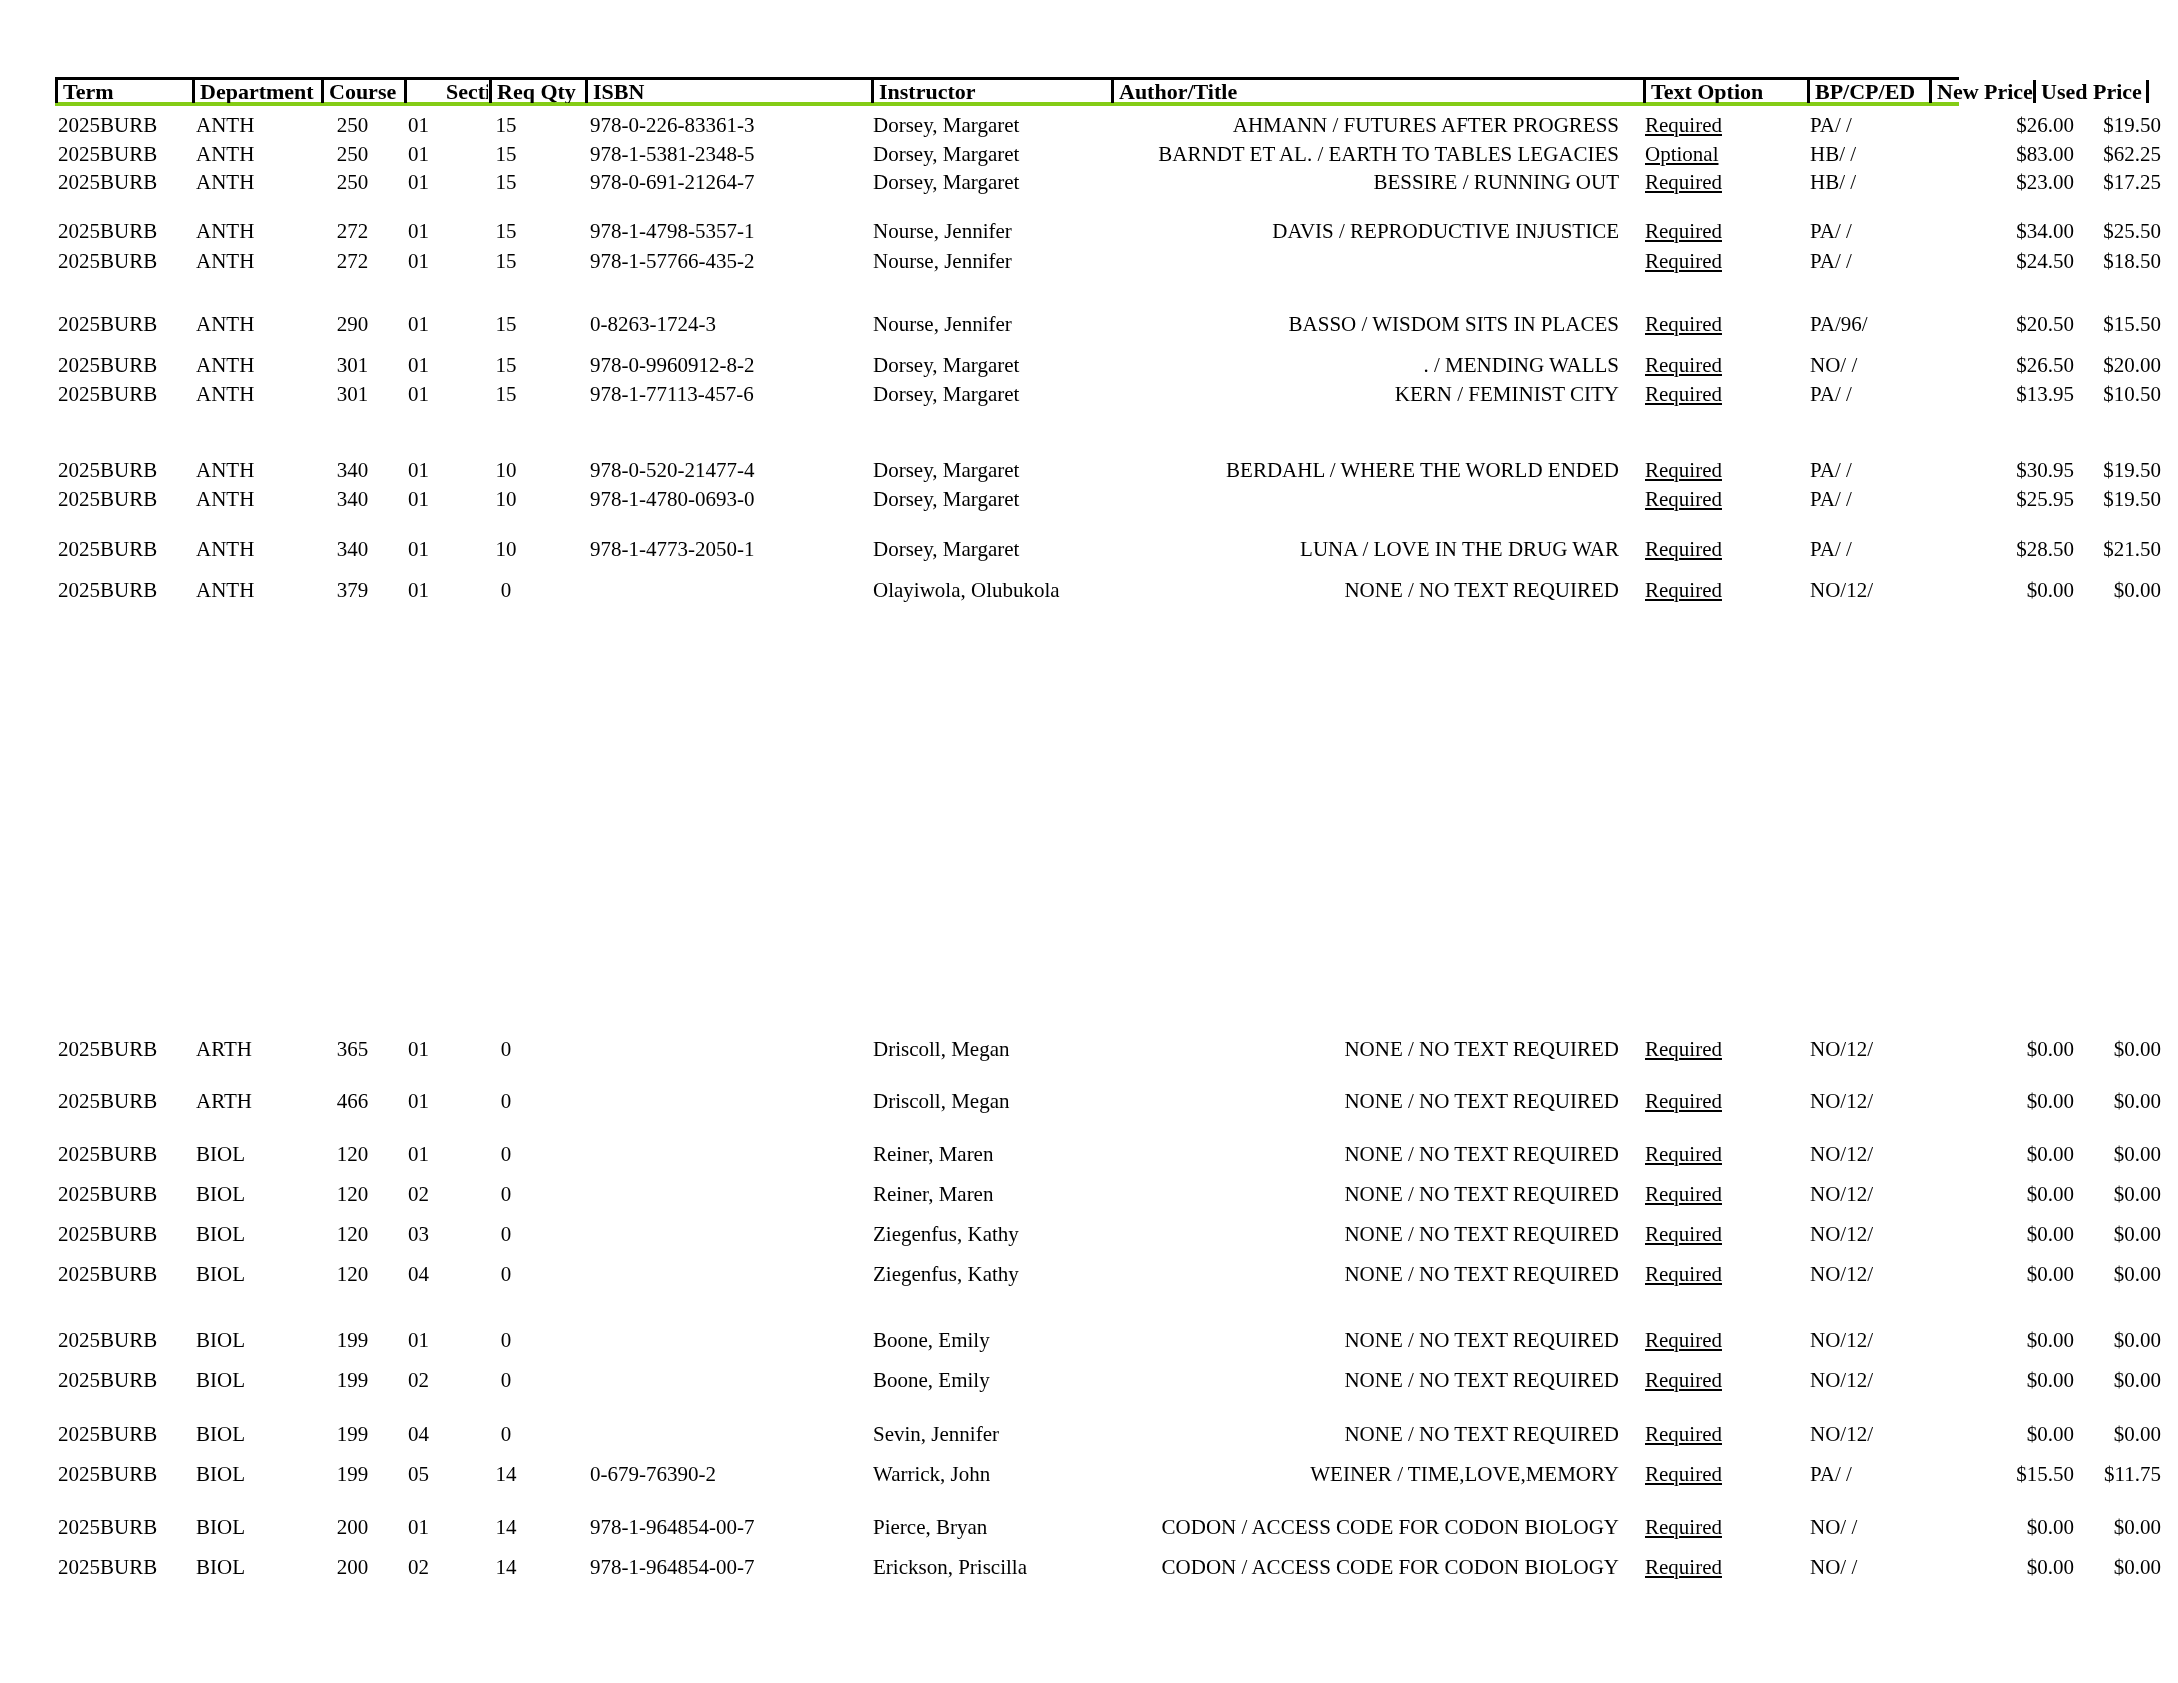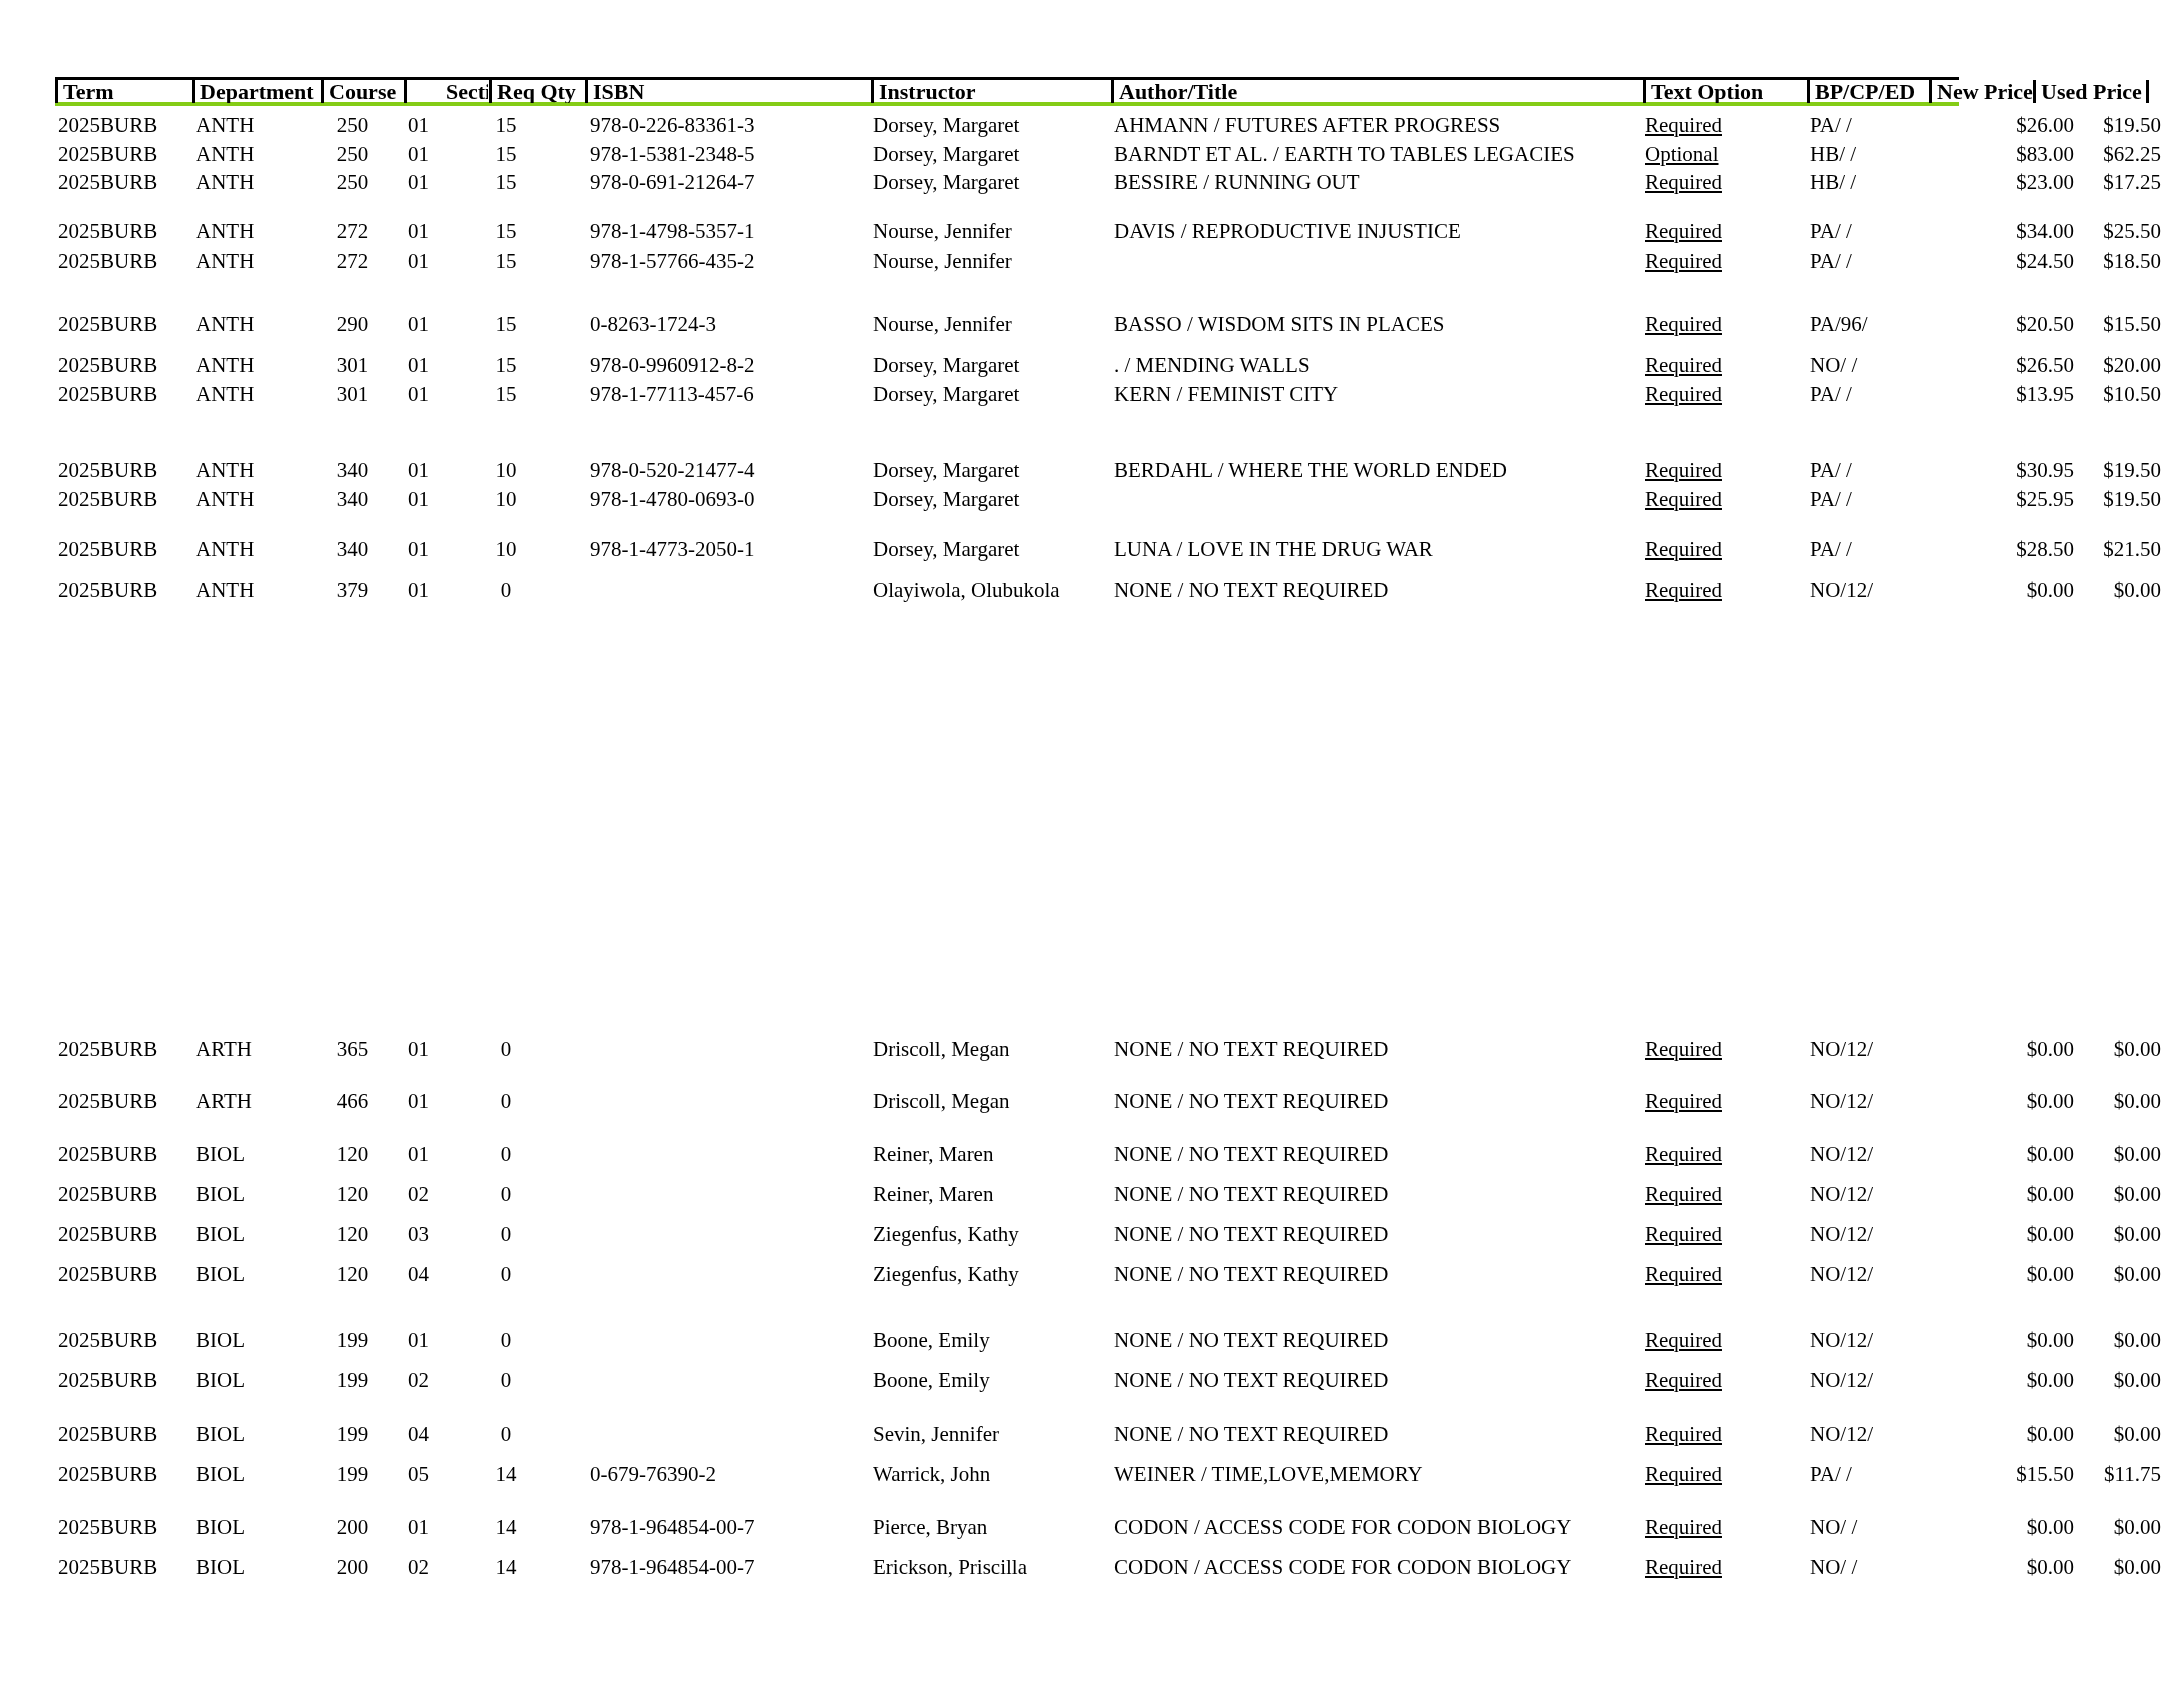--- a/index.html
+++ b/index.html
@@ -87,21 +87,21 @@
   .cell.wrap { white-space: normal; line-height: 28px; }
 
   
   .c-term    { left: 58px;   width: 119px; }
   .c-dept    { left: 196px;  width: 109px; }
   .c-course  { left: 327px;  width: 51px;  text-align: center; }
   .c-section { left: 408px;  width: 48px;  }
   .c-qty     { left: 487px;  width: 38px;  text-align: center; }
   .c-isbn    { left: 590px;  width: 267px; }
   .c-instr   { left: 873px;  width: 228px; }
-  .c-title   { left: 1114px; width: 505px; }
+  .c-title   { left: 1114px; width: 505px; text-align: right; }
   .c-option  { left: 1645px; width: 158px; text-decoration: underline; }
   .c-bpcped  { left: 1810px; width: 149px; }
   .c-new     { left: 1916px; width: 158px; text-align: right; }
   .c-used    { left: 2062px; width: 99px; text-align: right; }
 </style>
 </head>
 <body>
 
 <div id="page">
 

